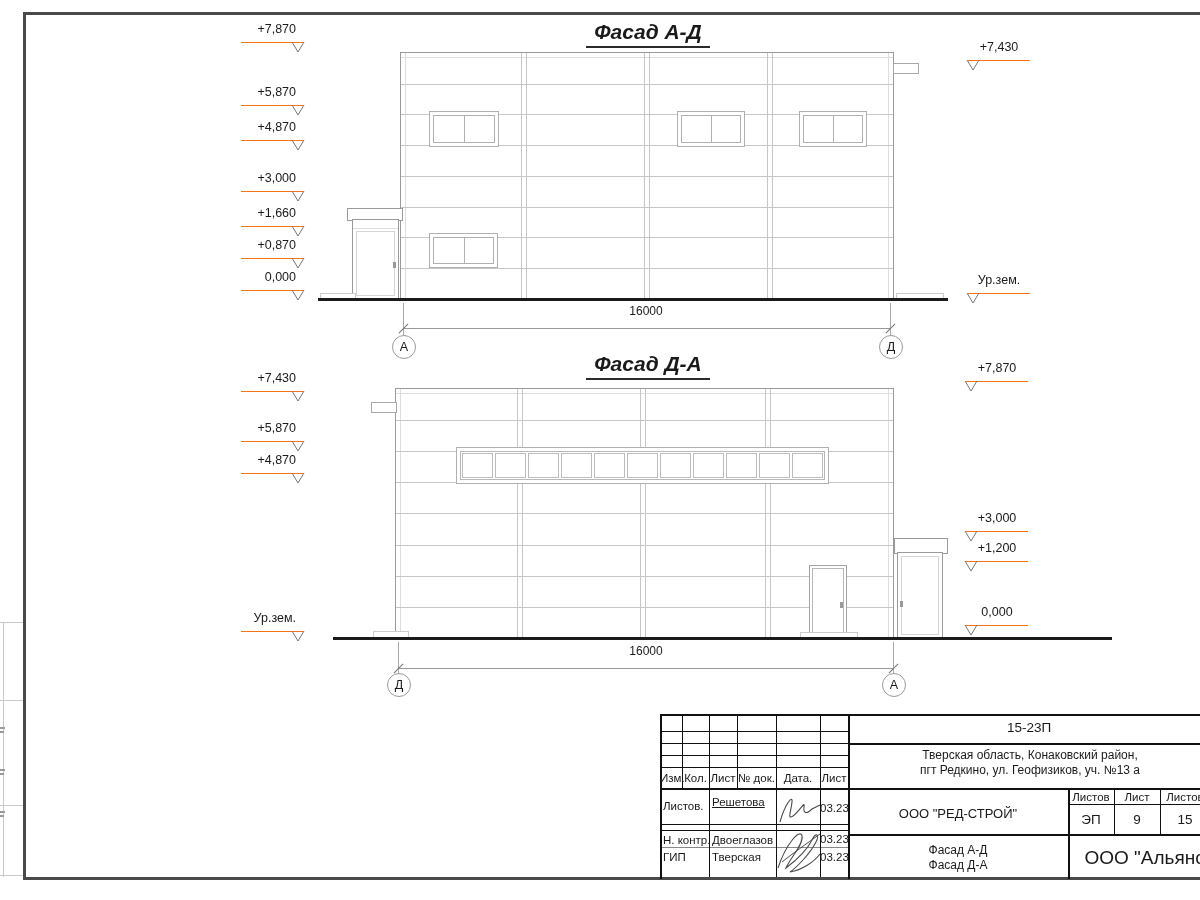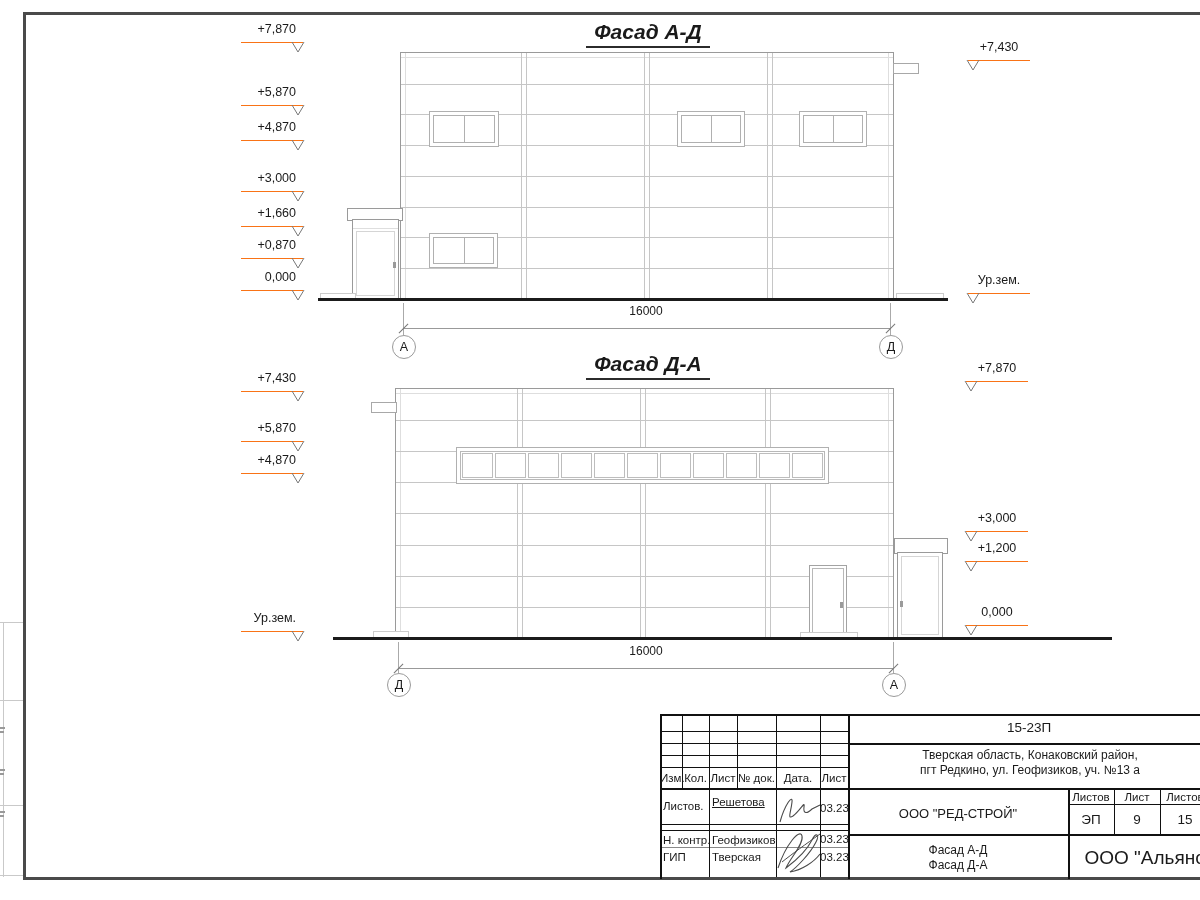--- a/index.html
+++ b/index.html
@@ -334,21 +334,21 @@
   <div class="tbt ctr" style="left:682px;top:772px;width:27px;">Кол.</div>
   <div class="tbt ctr" style="left:709px;top:772px;width:28px;">Лист</div>
   <div class="tbt ctr" style="left:737px;top:772px;width:39px;">№ док.</div>
   <div class="tbt ctr" style="left:776px;top:772px;width:44px;">Дата.</div>
   <div class="tbt ctr" style="left:820px;top:772px;width:28px;">Лист</div>
 
   <div class="tbt" style="left:663px;top:800px;">Листов.</div>
   <div class="tbt" style="left:712px;top:796px;text-decoration:underline;">Решетова</div>
   <div class="tbt ctr" style="left:820px;top:802px;width:28px;">03.23</div>
   <div class="tbt" style="left:663px;top:834px;">Н. контр.</div>
-  <div class="tbt" style="left:712px;top:834px;">Геофизиков</div>
+  <div class="tbt" style="left:712px;top:834px;">Двоеглазов</div>
   <div class="tbt ctr" style="left:820px;top:833px;width:28px;">03.23</div>
   <div class="tbt" style="left:663px;top:851px;">ГИП</div>
   <div class="tbt" style="left:712px;top:851px;">Тверская</div>
   <div class="tbt ctr" style="left:820px;top:851px;width:28px;">03.23</div>
 
   <div class="abs sig" style="left:777px;top:792px;">
     <svg width="46" height="34">
         <path d="M3,30 C8,12 16,2 15,10 C14,20 10,28 16,24 C24,18 28,8 27,15 C26,22 30,22 35,17 L43,13" fill="none" stroke="#4a4a4a" stroke-width="1.1"></path>
       </svg>
   </div>

